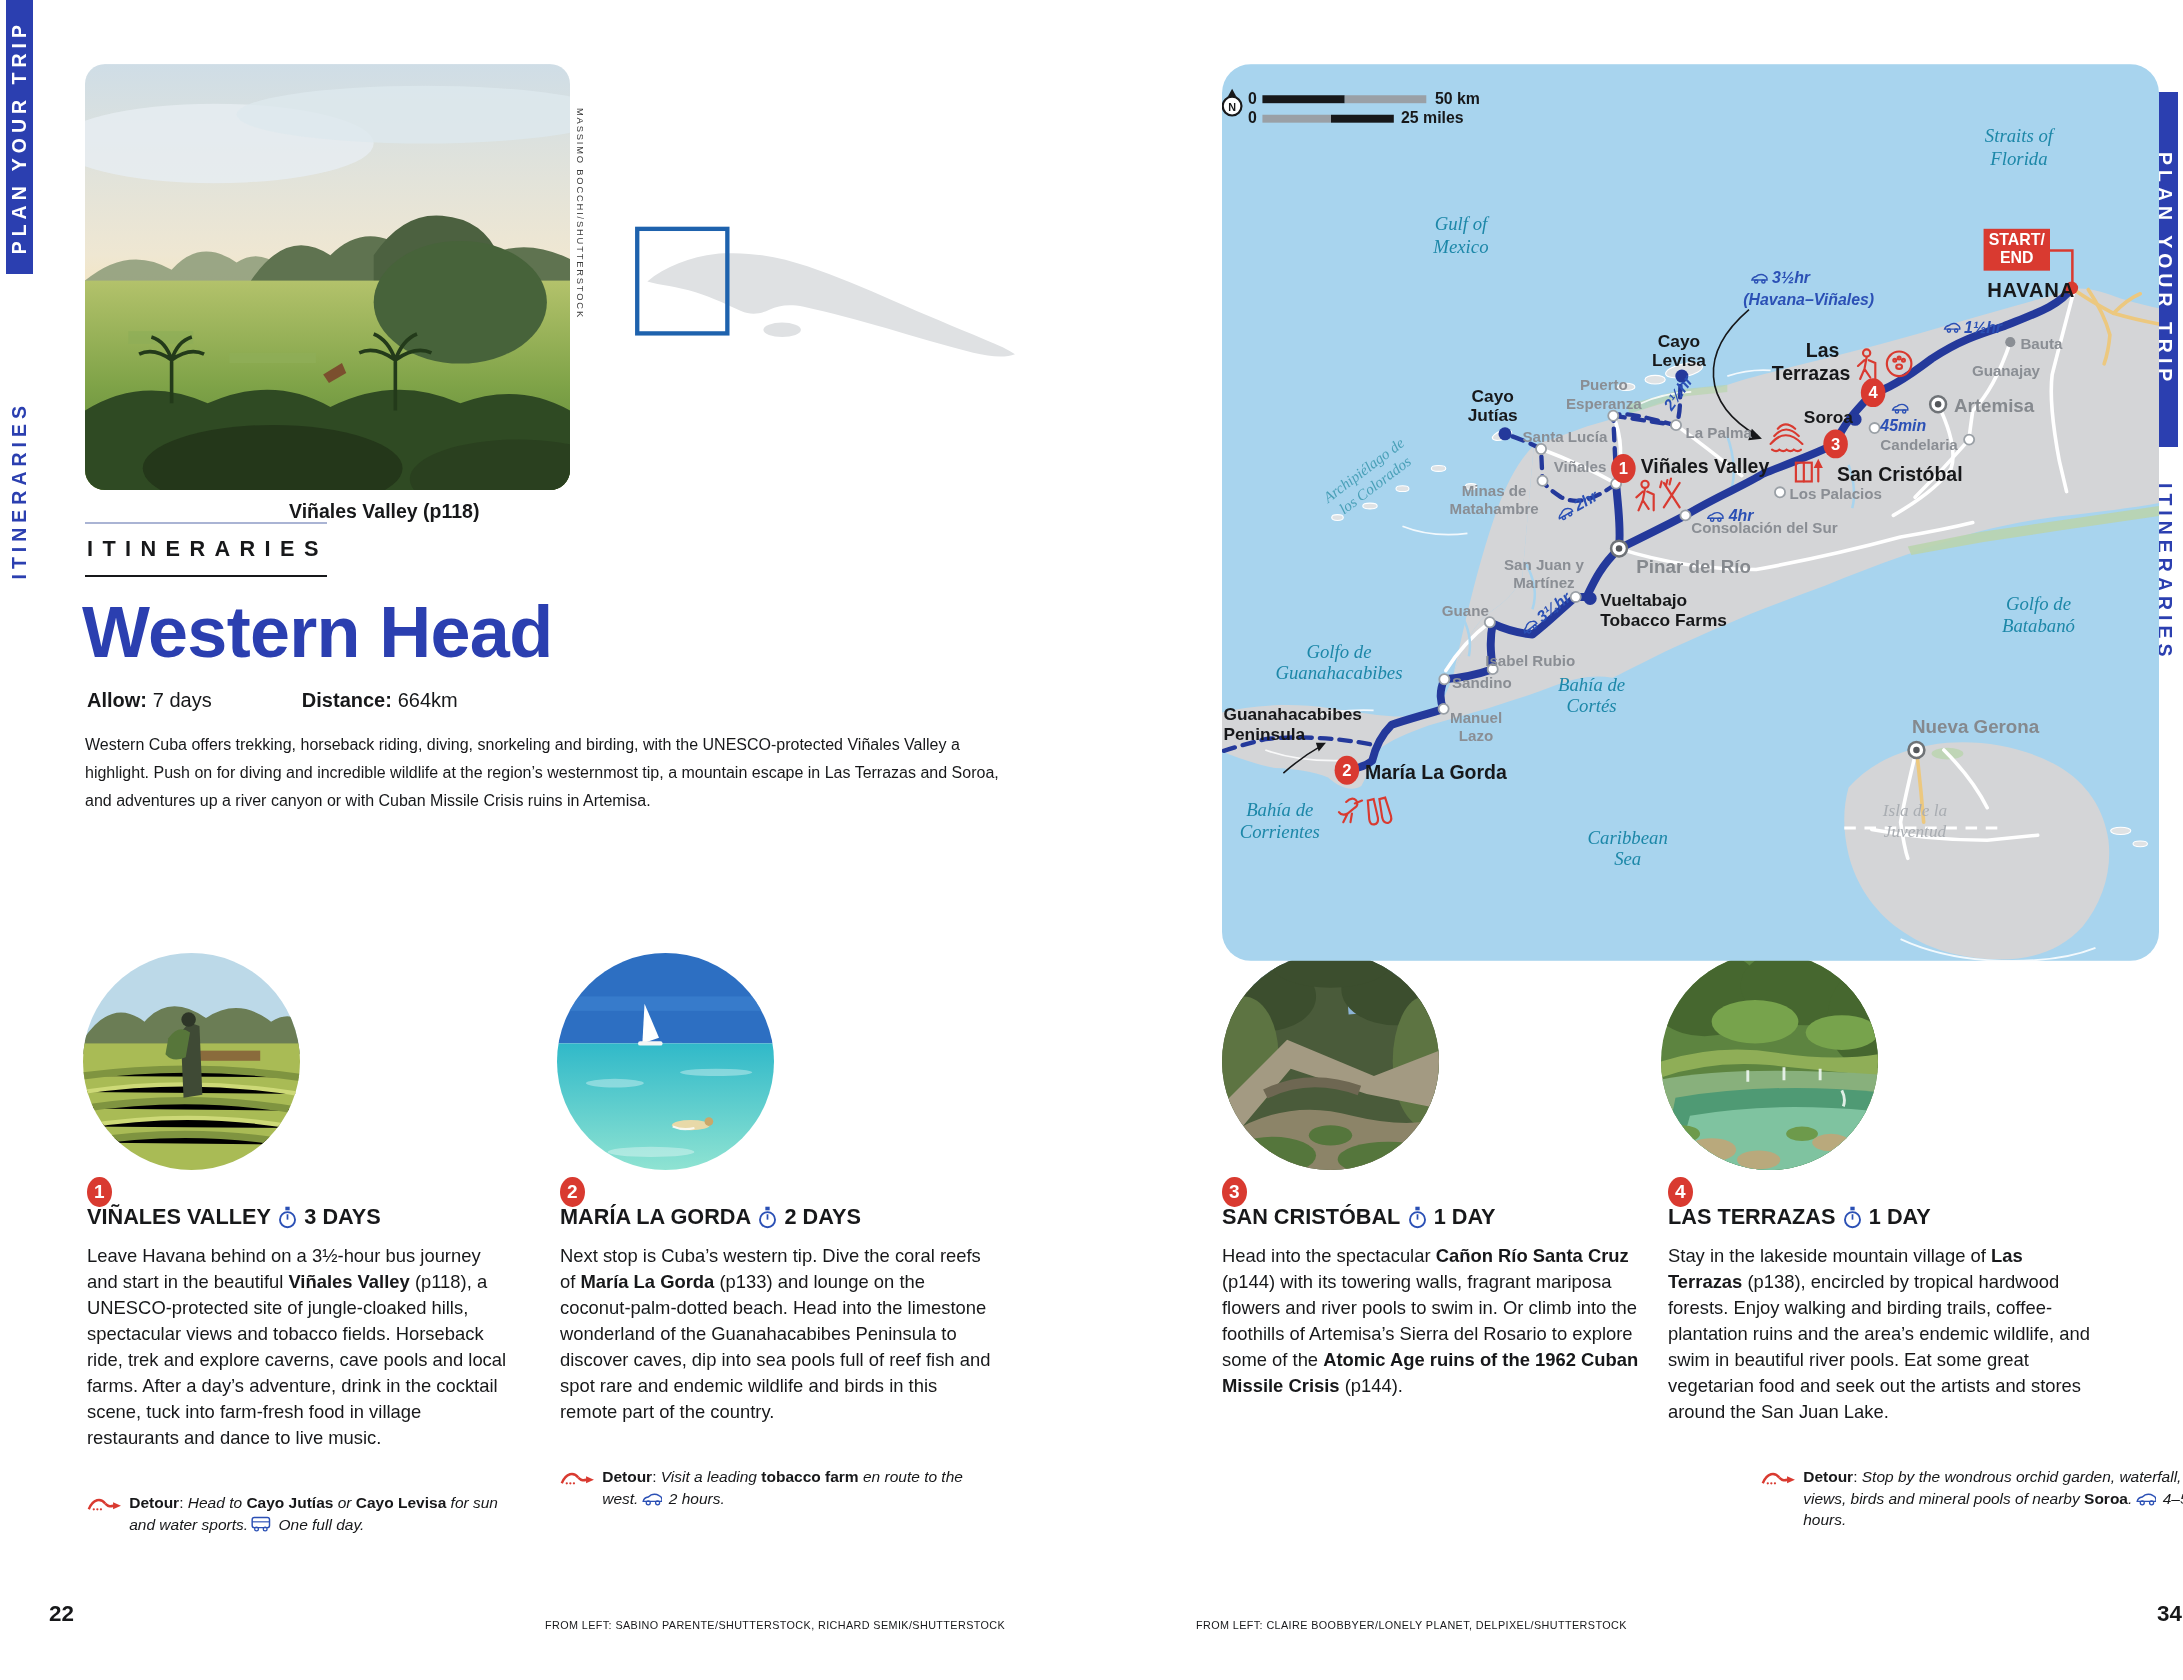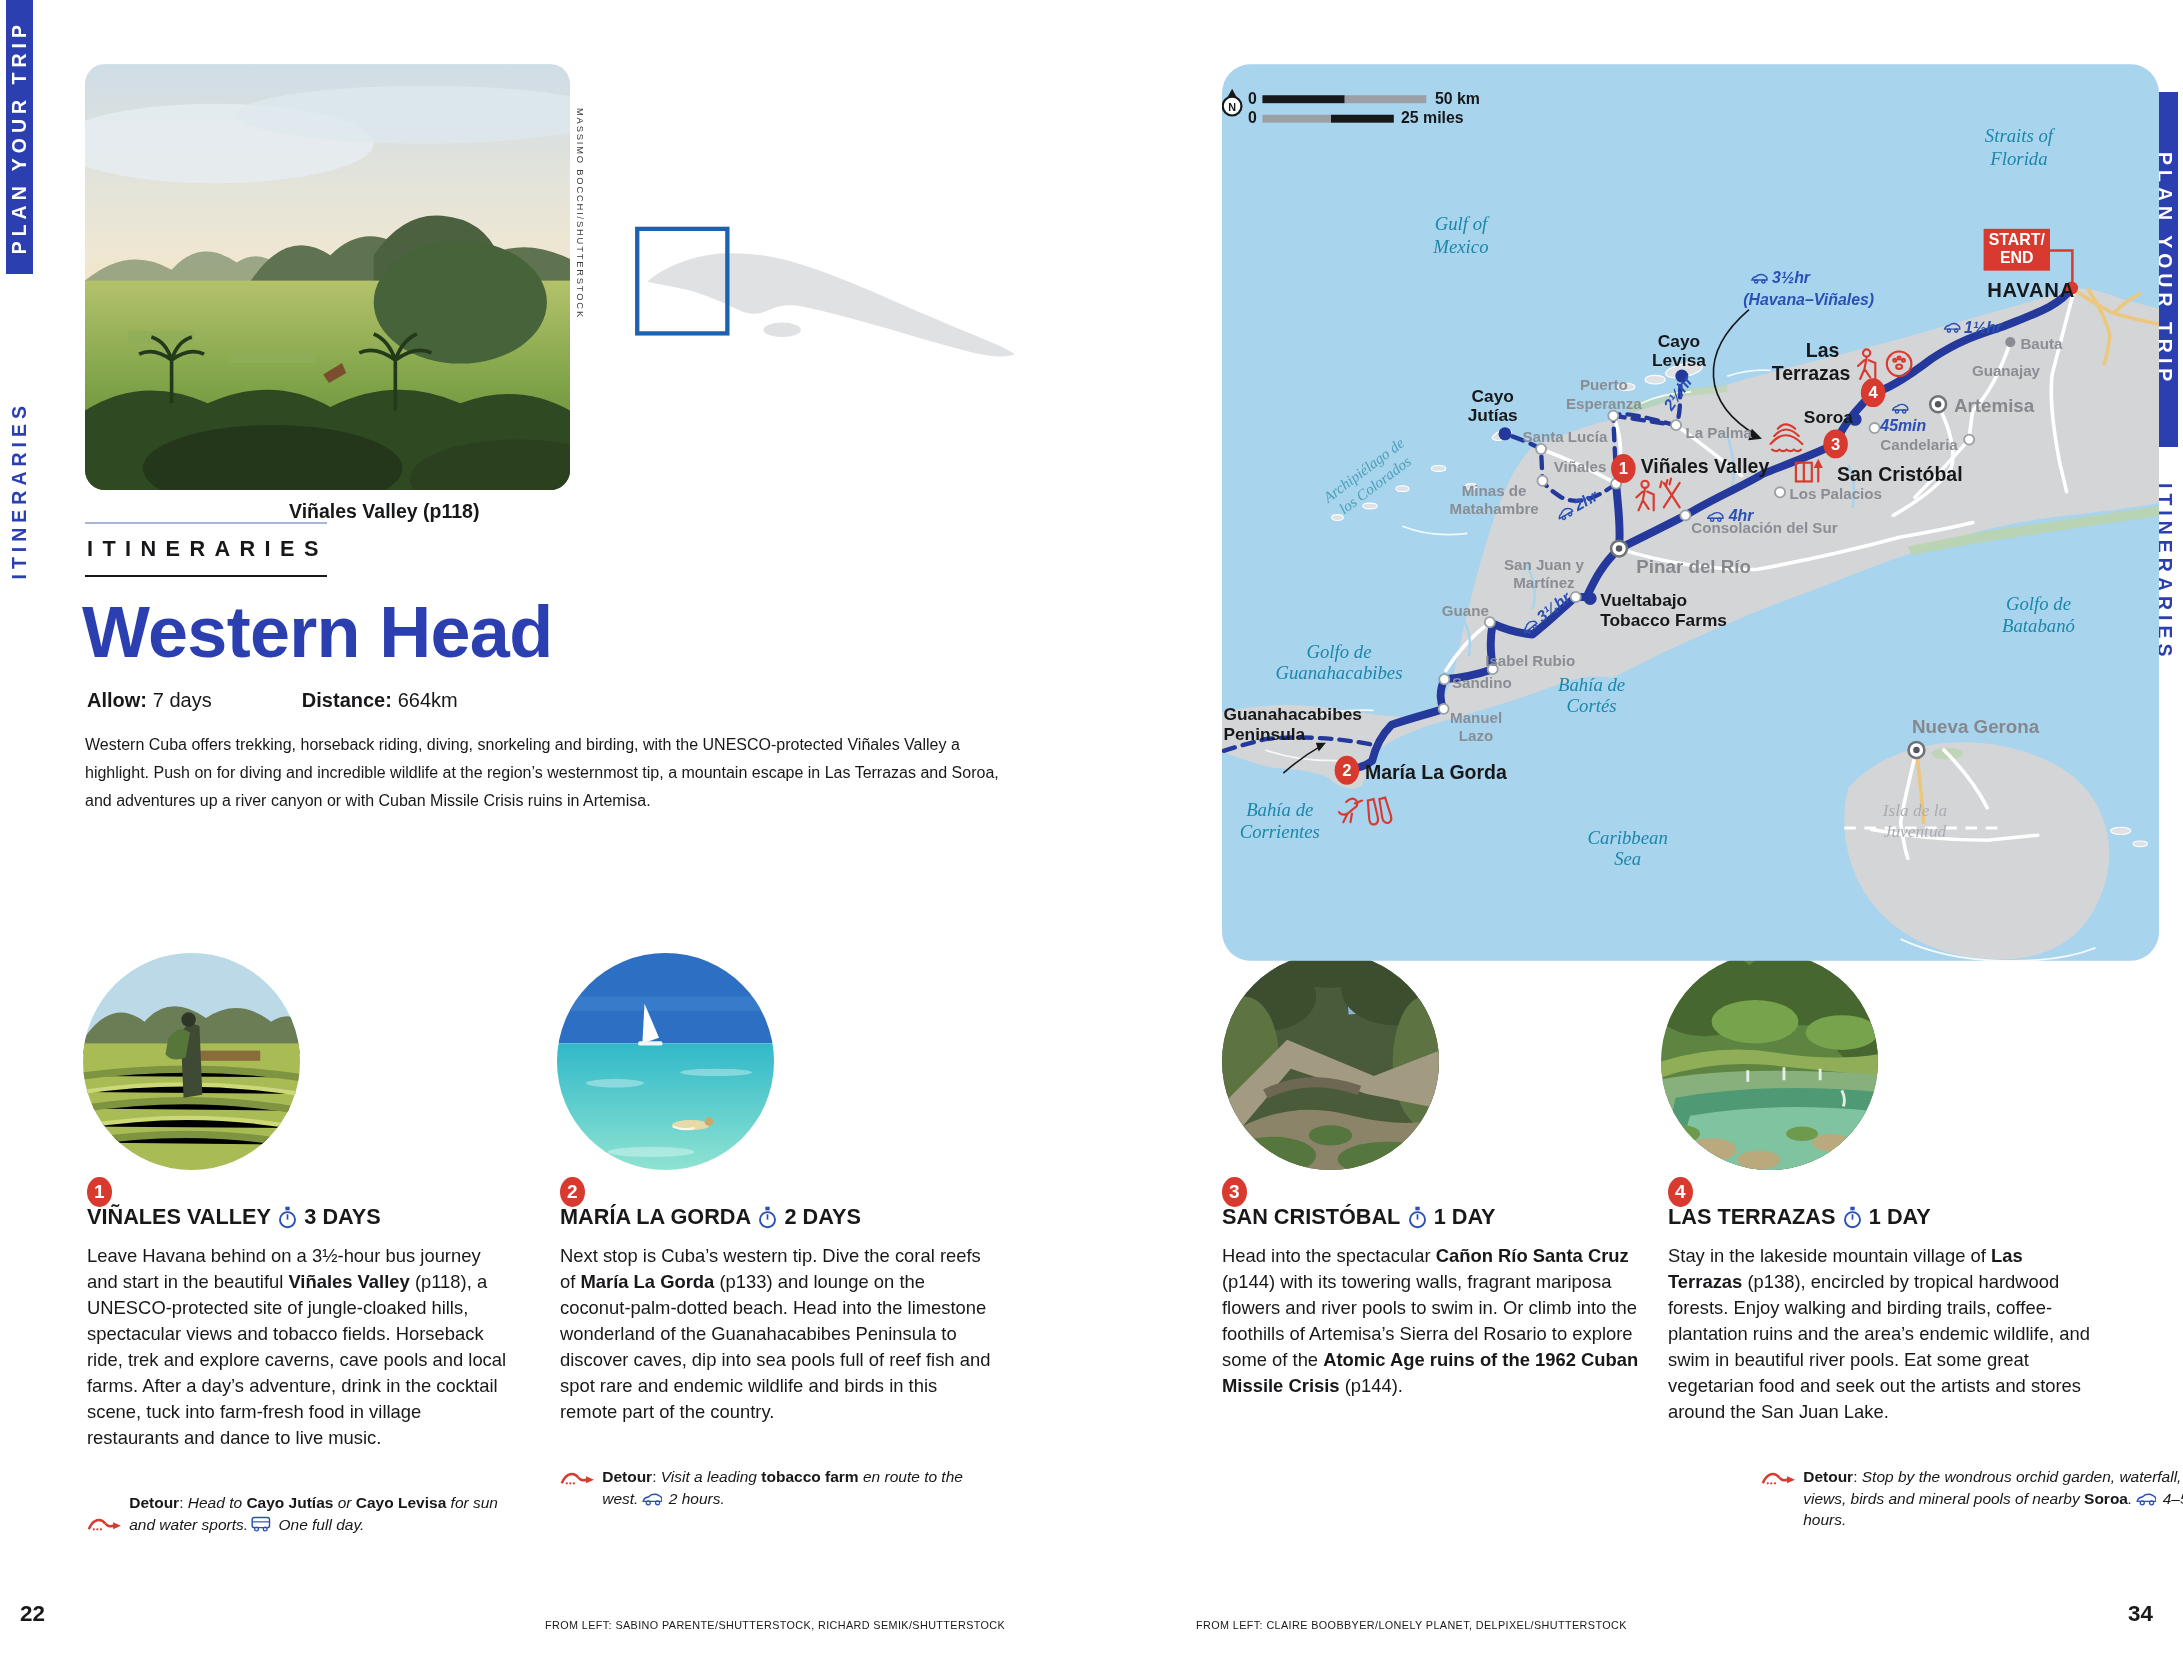--- a/index.html
+++ b/index.html
@@ -28,21 +28,21 @@
   .sec-body{font-size:18.4px;line-height:26px;}
   .sec-body .b{font-weight:bold;}
   .detour{display:flex;gap:7.2px;font-size:15.5px;line-height:21.7px;align-items:flex-start;}
   .detour .txt .i{font-style:italic;}
   .detour .txt .b{font-weight:bold;}
   .detour .txt{display:inline;}
   .dt-wrap{display:block;}
   .veh{vertical-align:-2.2px;margin:0 2.2px;}
   
   .credit{font-size:10.8px;letter-spacing:0.4px;color:#17181a;}
-  .pagenum{font-size:22.4px;font-weight:bold;}
+  .pagenum{font-size:22.4px;font-weight:bold;margin-left:29px;}
   
   svg text{font-family:"Liberation Sans",sans-serif;}
   .sea-lbl{font-family:"Liberation Serif",serif;font-style:italic;fill:#1c87a8;font-size:26px;}
   .sea-lbl.sm{font-size:21px;fill:#4aa0b8;}
   .town{fill:#8a8e94;font-weight:bold;font-size:21px;}
   .capital{fill:#85898e;font-weight:bold;font-size:26px;}
   .stop{fill:#17181a;font-weight:bold;font-size:24px;}
   .stop.big{font-size:27px;}
   .island-lbl{font-family:"Liberation Serif",serif;font-style:italic;fill:#a9adb2;font-size:24px;}
   .time{fill:#2b50b5;font-weight:bold;font-style:italic;font-size:22px;}
@@ -224,21 +224,21 @@
 <div class="abs sec-head" style="left:87px;top:1204px;">
   <span>VIÑALES VALLEY</span>
   <svg class="stopwatch" width="19" height="23" viewBox="0 0 26 32">
       <rect x="10" y="1" width="6" height="5" fill="#2b50b5"></rect>
       <circle cx="13" cy="19" r="10.5" fill="none" stroke="#2b50b5" stroke-width="2.6"></circle>
       <line x1="13" y1="19" x2="13" y2="11.5" stroke="#2b50b5" stroke-width="2.4"></line>
     </svg>
   <span>3 DAYS</span>
 </div>
 <div class="abs sec-body" style="left:87px;top:1243px;width:427px;"><span>Leave Havana behind on a 3½-hour bus journey and start in the beautiful </span><span class="b">Viñales Valley</span><span> (p118), a UNESCO-protected site of jungle-cloaked hills, spectacular views and tobacco fields. Horseback ride, trek and explore caverns, cave pools and local farms. After a day’s adventure, drink in the cocktail scene, tuck into farm-fresh food in village restaurants and dance to live music.</span></div>
-<div class="abs detour" style="left:87px;top:1492px;width:427px;align-items:flex-end;">
+<div class="abs detour" style="left:87px;top:1492px;width:427px;">
   <svg width="35" height="20" viewBox="0 0 48 28" style="flex:none;margin-top:2.9px;">
     <path d="M2,20 C8,5 19,4 25,12" stroke="#d93a30" stroke-width="3.4" fill="none"></path>
     <g fill="#d93a30">
         <circle cx="9" cy="20" r="1.6"></circle>
         <circle cx="14" cy="20" r="1.6"></circle>
         <circle cx="19" cy="20" r="1.6"></circle>
       </g>
     <path d="M25,12 C30,17 33,16 37,15" stroke="#d93a30" stroke-width="3.4" fill="none"></path>
     <polygon points="36,10 47,15 36,20" fill="#d93a30"></polygon>
   </svg>

